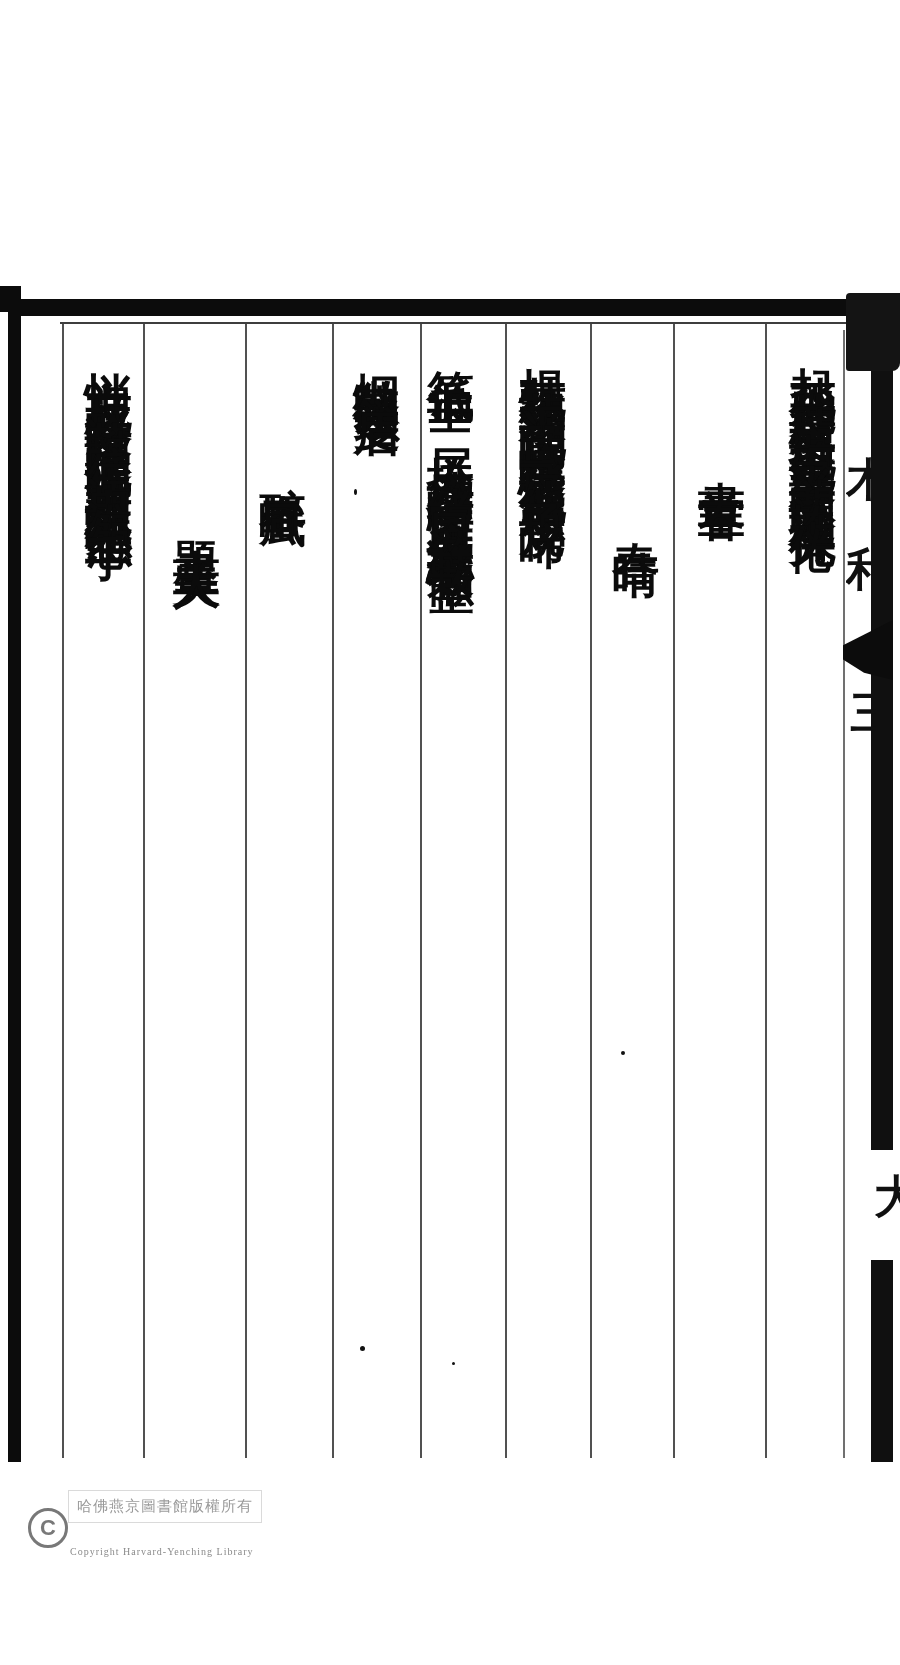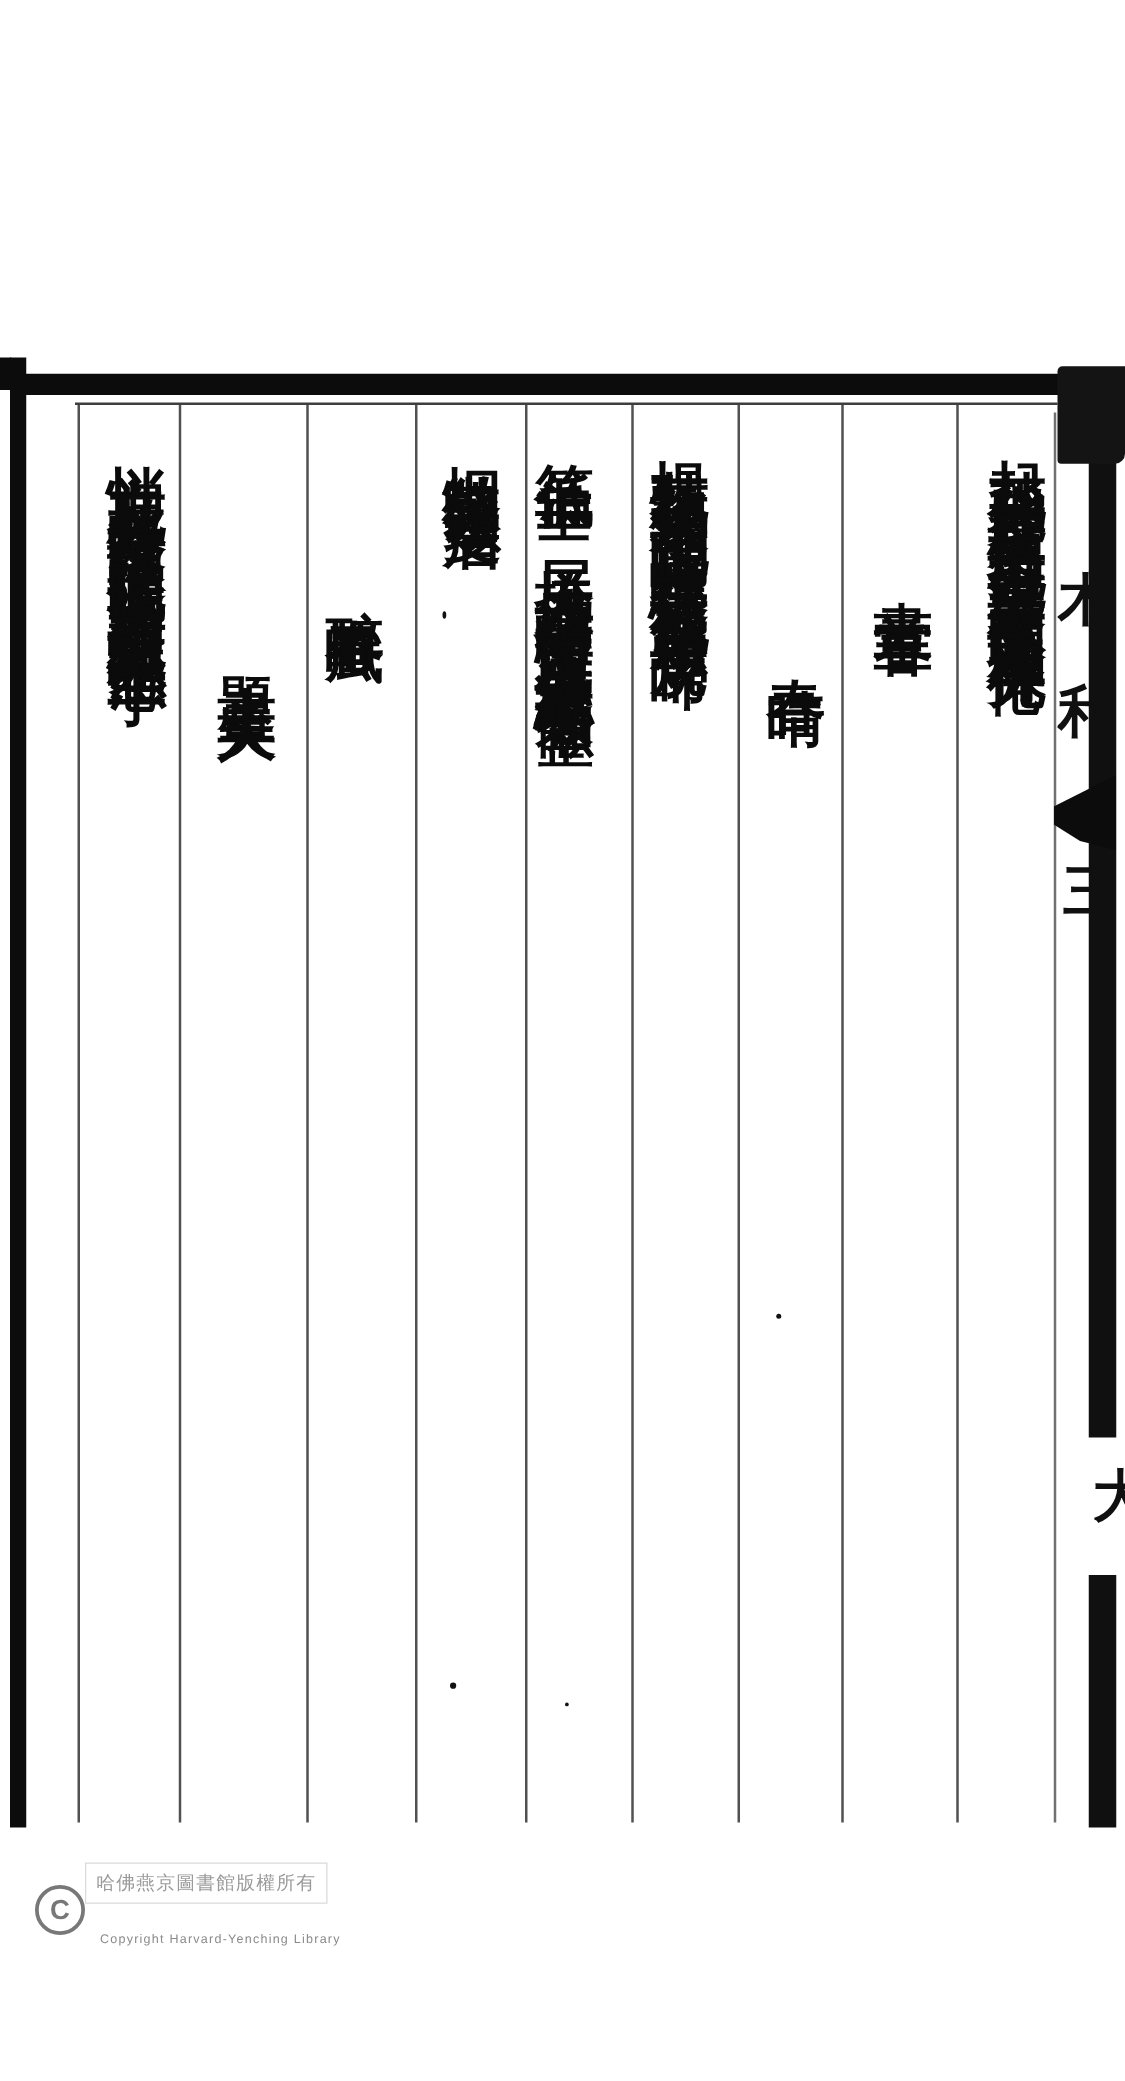--- a/index.html
+++ b/index.html
@@ -57,21 +57,21 @@
 
   
   .stamp{position:absolute;left:22px;top:1488px;width:300px;height:84px;color:#8f8f8f;}
   .c-circle{position:absolute;left:6px;top:20px;width:34px;height:34px;border:3px solid #787878;
             border-radius:50%;display:flex;align-items:center;justify-content:center;
             font-size:22px;font-weight:bold;color:#787878;font-family:"Liberation Sans",sans-serif;}
   .stamp-cn{position:absolute;left:46px;top:2px;font-size:15px;letter-spacing:1px;color:#9a9a9a;
             border:1px solid #dadada;padding:6px 8px;filter:blur(0.4px);
             font-family:"DejaVu Serif",serif;}
   .stamp-en{position:absolute;left:48px;top:58px;font-size:10px;letter-spacing:1px;color:#8a8a8a;
-            font-family:Liberation Sans, sans-serif;margin-left:10px;}
+            font-family:Liberation Serif, serif;}
 </style>
 </head>
 <body>
 
 <div id="canvas">
 
   <div class="top-band"></div>
   <div class="top-inner-line"></div>
   <div class="left-outer-bar"></div>
   <div class="left-corner-mark"></div>

